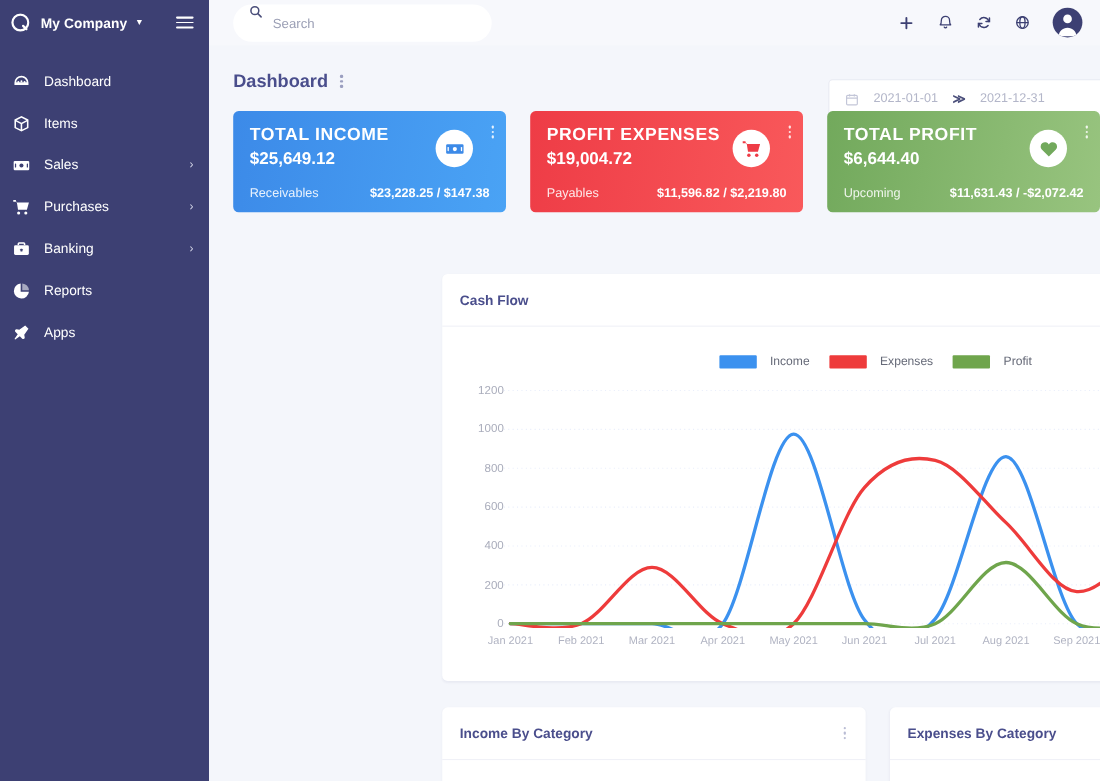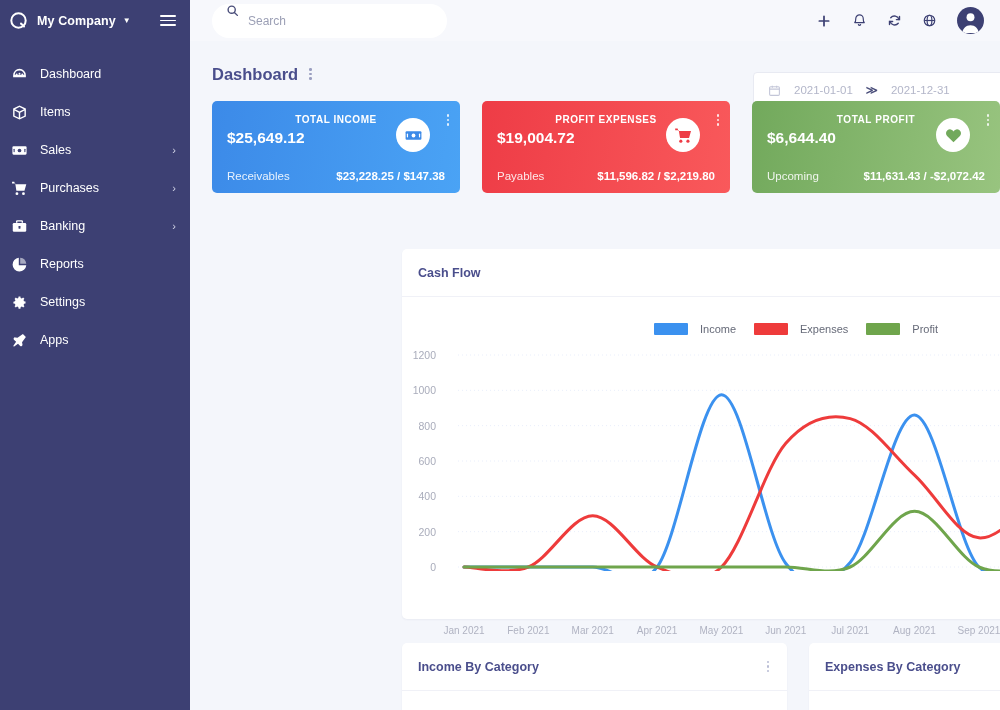--- a/index.html
+++ b/index.html
@@ -108,21 +108,21 @@
   
   .cards { display: flex; gap: 22px; padding: 8px 0 0 22px; }
   .card {
     width: 248px; min-width: 248px; height: 92px; border-radius: 5px;
     position: relative; color: #fff; padding: 13px 15px 0 15px;
     overflow: hidden;
   }
   .card.income  { background: linear-gradient(100deg,#3c8ae8 0%,#4aa3f5 100%); }
   .card.expense { background: linear-gradient(100deg,#ee3c46 0%,#f9595b 100%); }
   .card.profit  { background: linear-gradient(100deg,#72a95c 0%,#98c47f 100%); }
-  .card-label { font-size: 10px; font-weight: bold; letter-spacing: .55px; text-align: center; }
+  .card-label { font-size: 16px; font-weight: bold; letter-spacing: .55px; }
   .card-value { font-size: 15.5px; font-weight: bold; margin-top: 4px; }
   .card-foot {
     position: absolute; left: 15px; right: 15px; bottom: 11px;
     display: flex; align-items: baseline; justify-content: space-between;
   }
   .card-foot-label { font-size: 11.5px; color: rgba(255,255,255,.88); }
   .card-foot-value { font-size: 11.5px; font-weight: bold; }
   .card-circle {
     position: absolute; right: 30px; top: 17px;
     width: 34px; height: 34px; border-radius: 50%;
@@ -151,27 +151,27 @@
     display: flex; justify-content: center; align-items: center;
     gap: 18px; padding-top: 26px;
   }
   .legend-item { display: flex; align-items: center; gap: 12px; }
   .legend-swatch { width: 34px; height: 12px; border-radius: 1px; }
   .legend-label { font-size: 11px; color: #666a78; }
 
   .plot { position: absolute; left: 0; top: 52px; width: 788px; height: 240px; }
   .ylabels { position: absolute; left: 0; top: 0; width: 56px; height: 218px; }
   .ylabel {
-    position: absolute; right: 22px; font-size: 10.5px; color: #a9acbb;
+    position: absolute; right: 0; font-size: 10.5px; color: #a9acbb;
     transform: translateY(-50%); white-space: nowrap;
   }
   .xlabels { position: absolute; left: 0; top: 228px; width: 788px; height: 20px; }
   .xlabel {
     position: absolute; font-size: 10px; color: #b0b3c2;
-    transform: translateX(-50%); white-space: nowrap; margin-top: 48px;
+    transform: translateX(-50%); white-space: nowrap;
   }
   #plot-svg { position: absolute; left: 0; top: 0; }
 
   
   #income-cat  { position: absolute; left: 212px; top: 643px; width: 385px; height: 130px; }
   #expense-cat { position: absolute; left: 619px; top: 643px; width: 385px; height: 130px; }
 </style>
 </head>
 <body>
 
@@ -256,29 +256,20 @@
       <div class="nav-item">
         <span class="nav-icon">
           <svg width="17" height="17" viewBox="0 0 24 24" fill="#fff">
             <path d="M11 2.4A9.7 9.7 0 1 0 21.6 13H11V2.4z"></path>
             <path d="M13 2.4V11h8.6A9.7 9.7 0 0 0 13 2.4z" opacity=".55"></path>
           </svg>
         </span>
         <span class="nav-label">Reports</span>
       </div>
 
-      <div class="nav-item">
-        <span class="nav-icon">
-          <svg width="17" height="17" viewBox="0 0 24 24" fill="#fff">
-            <path d="M12 8.2a3.8 3.8 0 1 0 0 7.6 3.8 3.8 0 0 0 0-7.6zm0 5.6a1.8 1.8 0 1 1 0-3.6 1.8 1.8 0 0 1 0 3.6z"></path>
-            <path d="M20.5 13.3v-2.6l-2.2-.4a6.7 6.7 0 0 0-.7-1.7l1.3-1.8-1.8-1.8-1.8 1.3a6.7 6.7 0 0 0-1.7-.7L13.3 3.5h-2.6l-.4 2.2a6.7 6.7 0 0 0-1.7.7L6.8 5.1 5 6.9l1.3 1.8c-.3.5-.6 1.1-.7 1.7l-2.2.4v2.6l2.2.4c.2.6.4 1.2.7 1.7L5 17.3l1.8 1.8 1.8-1.3c.5.3 1.1.6 1.7.7l.4 2.2h2.6l.4-2.2c.6-.2 1.2-.4 1.7-.7l1.8 1.3 1.8-1.8-1.3-1.8c.3-.5.6-1.1.7-1.7l2.1-.5z"></path>
-          </svg>
-        </span>
-        <span class="nav-label">Settings</span>
-      </div>
 
       <div class="nav-item">
         <span class="nav-icon">
           <svg width="17" height="17" viewBox="0 0 24 24" fill="#fff">
             <path d="M16.8 2.8 9.2 8.2l-3.1-.6a2 2 0 0 0-2 3.2l3.1 3.1-3.8 5.4a.8.8 0 0 0 1.1 1.1l5.4-3.8 3.1 3.1a2 2 0 0 0 3.2-2l-.6-3.1 5.4-7.6-4.2-4.2z"></path>
           </svg>
         </span>
         <span class="nav-label">Apps</span>
       </div>
     </nav>

